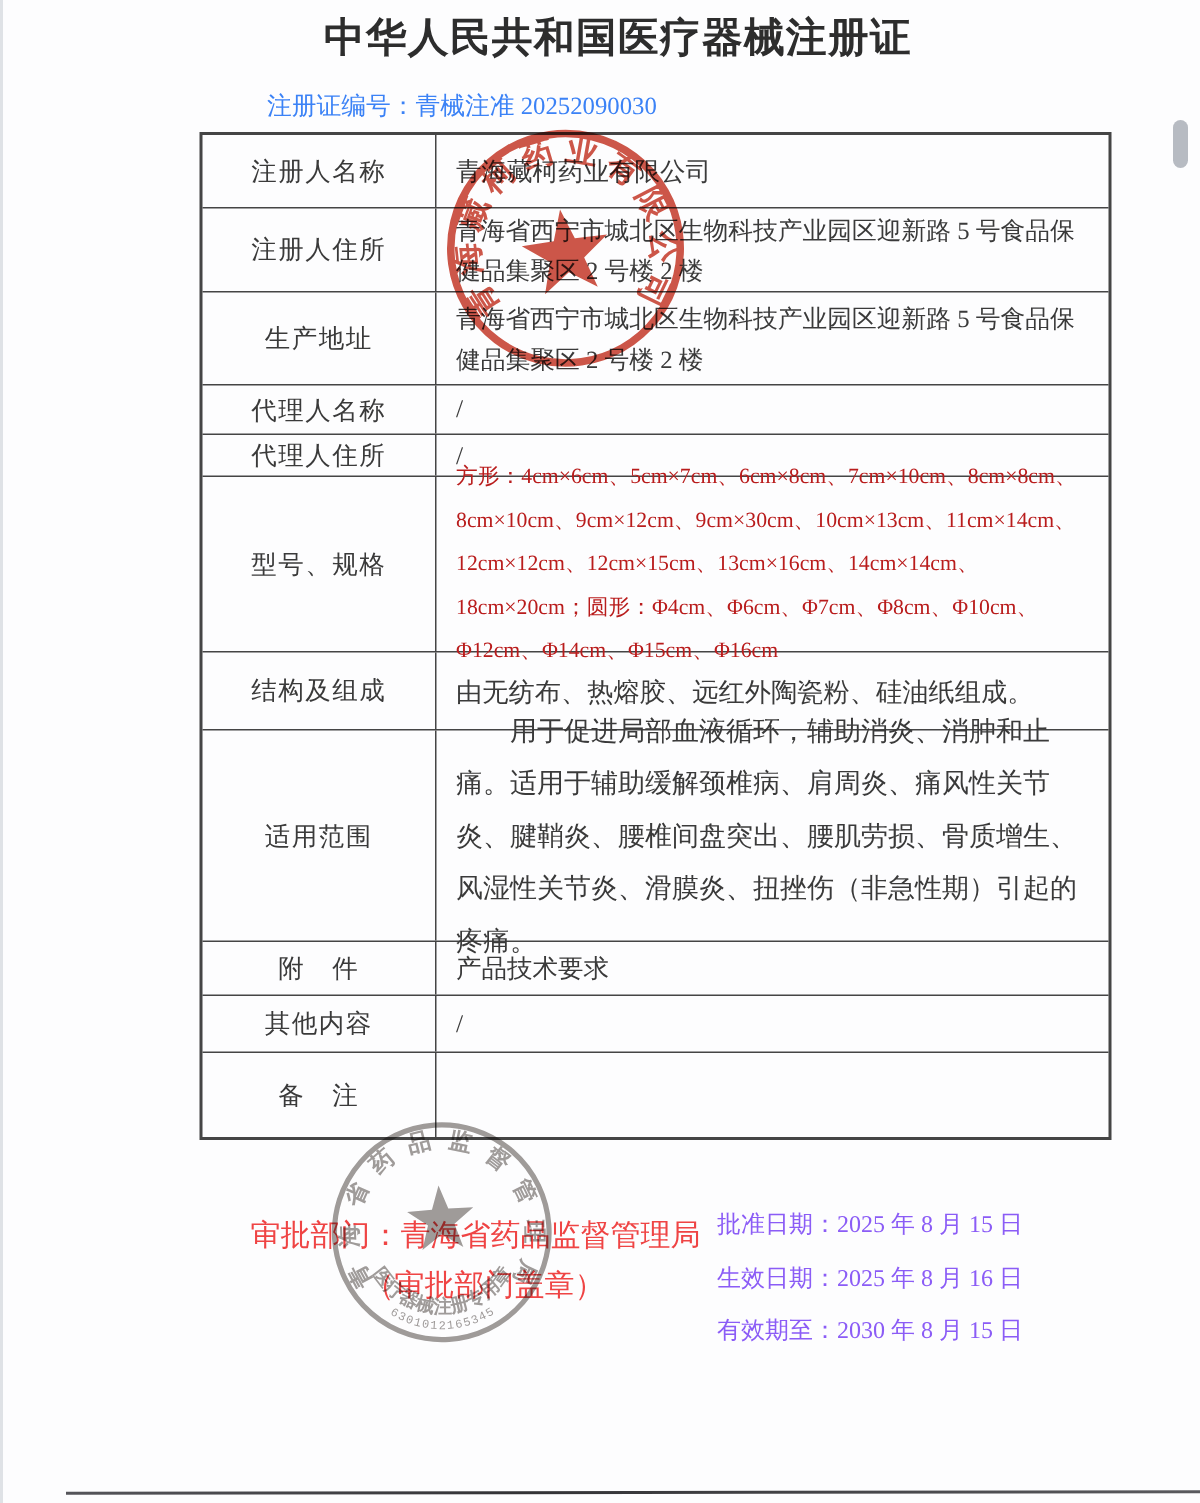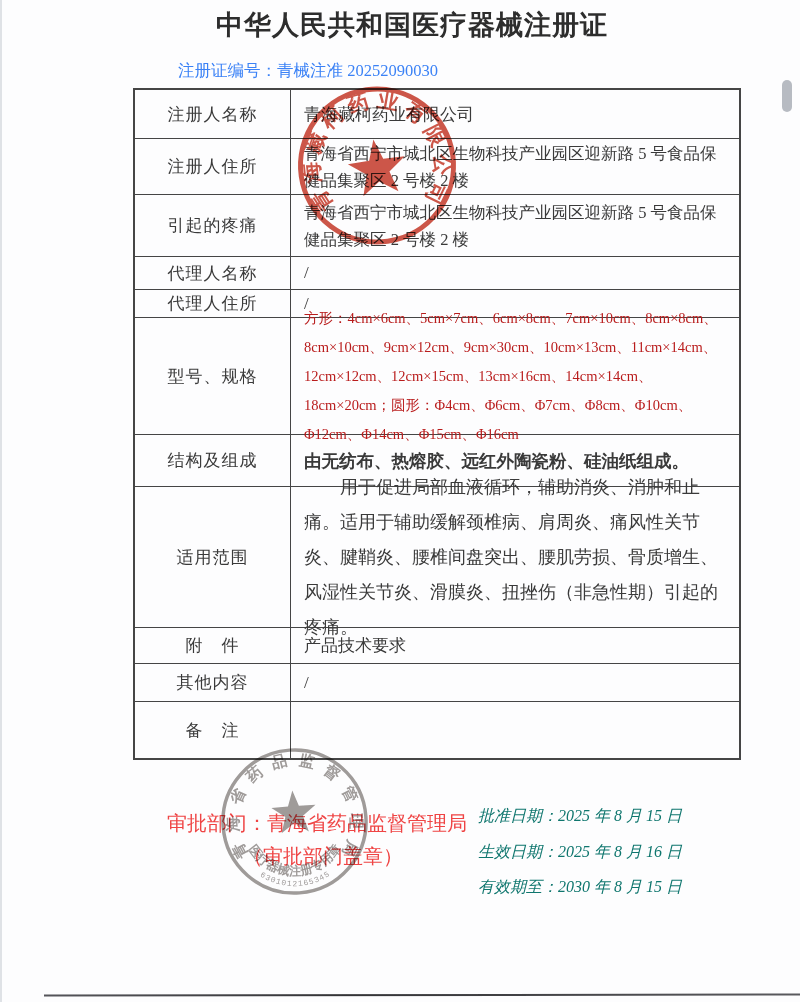--- a/index.html
+++ b/index.html
@@ -59,27 +59,27 @@
     padding: 3px 10px 3px 13px;
     font-size: 17px; color: #3a3a3a;
   }
   .cell-value .vtext { width: 100%; }
   .v-addr .vtext { max-width: 422px; line-height: 27px; font-size: 16.5px; }
   .v-specs .vtext {
     font-size: 14.5px; line-height: 29px; color: #b91c1c;
     font-family: "Liberation Serif", "DejaVu Serif", serif;
   }
   .v-scope .vtext { font-size: 18px; line-height: 35px; text-indent: 2em; }
-  .v-comp .vtext { font-size: 17.5px; font-weight: bold; }
+  .v-comp .vtext { font-size: 17.5px; }
   
   .footer-line { position: absolute; font-size: 20px; color: #ef4444; }
   .approval-dept { left: 167px; top: 810px; }
   .seal-note { left: 243px; top: 843px; }
   .date-block { position: absolute; left: 478px; top: 806px; }
-  .date-line { font-size: 16px; color: #0f766e; margin-bottom: 14.5px; white-space: nowrap; font-style: italic; }
+  .date-line { font-size: 16px; color: #8b5cf6; margin-bottom: 14.5px; white-space: nowrap; }
   
   .stamp { position: absolute; pointer-events: none; mix-blend-mode: multiply; }
   .stamp-registrant {
     left: 296px; top: 85px; width: 162px; height: 161px;
     transform: rotate(-8deg); opacity: 0.88;
   }
   .stamp-approval {
     left: 217px; top: 744px; width: 155px; height: 155px;
     transform: rotate(-4deg); opacity: 0.82;
   }
@@ -106,21 +106,21 @@
     </div>
 
     <div class="row" style="height:56px">
       <div class="cell-label">注册人住所</div>
       <div class="cell-value v-addr">
           <div class="vtext">青海省西宁市城北区生物科技产业园区迎新路 5 号食品保健品集聚区 2 号楼 2 楼</div>
         </div>
     </div>
 
     <div class="row" style="height:62px">
-      <div class="cell-label">引起的疼痛</div>
+      <div class="cell-label">生产地址</div>
       <div class="cell-value v-addr">
           <div class="vtext">青海省西宁市城北区生物科技产业园区迎新路 5 号食品保健品集聚区 2 号楼 2 楼</div>
         </div>
     </div>
 
     <div class="row" style="height:33px">
       <div class="cell-label">代理人名称</div>
       <div class="cell-value">
           <div class="vtext">/</div>
         </div>

